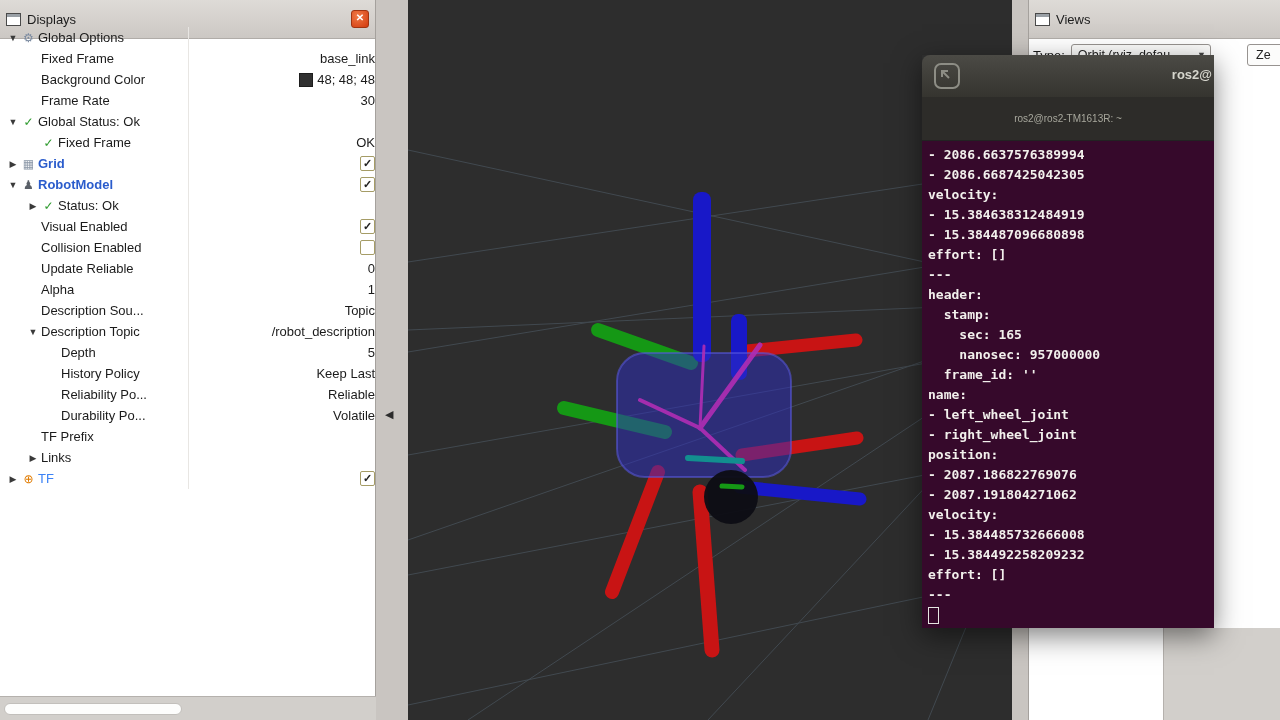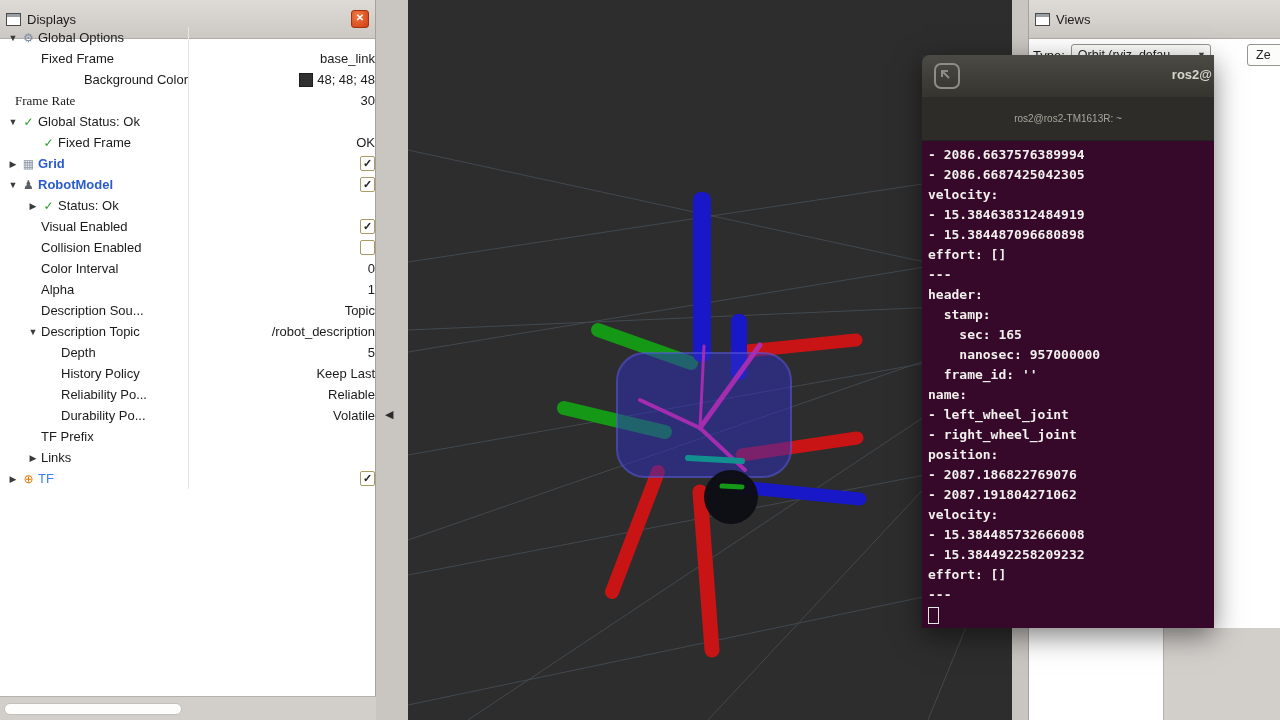--- a/index.html
+++ b/index.html
@@ -84,31 +84,31 @@
       <div class="trow">
         <div class="tleft" style="padding-left: 26px;">
           <span class="exp"></span>
           <span class="tlabel">Fixed Frame</span>
         </div>
         <div class="tright">
           <span class="tval">base_link</span>
         </div>
       </div>
       <div class="trow">
-        <div class="tleft" style="padding-left: 26px; justify-content: flex-end;">
+        <div class="tleft" style="padding-left: 26px;">
           <span class="exp"></span>
           <span class="tlabel">Background Color</span>
         </div>
         <div class="tright">
           <span class="swatch" style="background: rgb(48, 48, 48);"></span>
           <span class="tval">48; 48; 48</span>
         </div>
       </div>
       <div class="trow">
-        <div class="tleft" style=" font-family: Liberation Serif, serif;">
+        <div class="tleft" style="padding-left: 26px;">
           <span class="exp"></span>
           <span class="tlabel">Frame Rate</span>
         </div>
         <div class="tright">
           <span class="tval">30</span>
         </div>
       </div>
       <div class="trow">
         <div class="tleft" style="padding-left: 6px;">
           <span class="exp">▼</span>
@@ -169,21 +169,21 @@
           <span class="exp"></span>
           <span class="tlabel">Collision Enabled</span>
         </div>
         <div class="tright">
           <span class="cbox"></span>
         </div>
       </div>
       <div class="trow">
         <div class="tleft" style="padding-left: 26px;">
           <span class="exp"></span>
-          <span class="tlabel">Color Interval</span>
+          <span class="tlabel">Update Reliable</span>
         </div>
         <div class="tright">
           <span class="tval">0</span>
         </div>
       </div>
       <div class="trow">
         <div class="tleft" style="padding-left: 26px;">
           <span class="exp"></span>
           <span class="tlabel">Alpha</span>
         </div>

